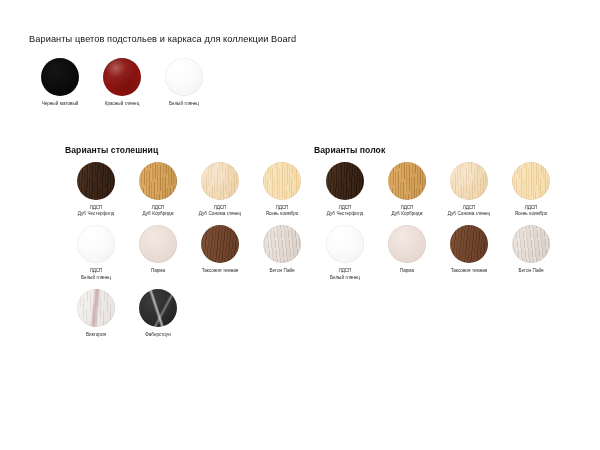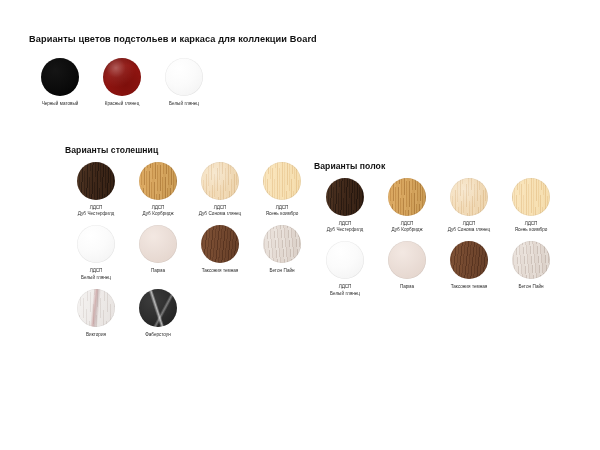--- a/index.html
+++ b/index.html
@@ -21,41 +21,41 @@
     position: absolute;
     inset: 0;
     padding: 0;
   }
 
   .main-title {
     position: absolute;
     left: 29px;
     top: 34px;
     font-size: 9.2px;
-    font-weight: bold;
+    font-weight: normal;
     letter-spacing: 0.1px;
     color: #111111;
     white-space: nowrap;
   }
 
   .section-heading {
     font-size: 8.6px;
     font-weight: bold;
     color: #111111;
     white-space: nowrap;
     letter-spacing: 0.05px;
   }
 
   
   .group {
     position: absolute;
   }
   #group-frame   { left: 29px; top: 58px; width: 260px; }
   #group-tops    { left: 29px; top: 145px; width: 260px; margin-left: 36px; }
-  #group-shelves { left: 314px; top: 145px; width: 260px; margin-top: 16px; }
+  #group-shelves { left: 314px; top: 145px; width: 260px; }
 
   .group-heading-row {
     height: 17px;
   }
 
   .swatch-grid {
     display: flex;
     flex-wrap: wrap;
     width: 260px;
   }

